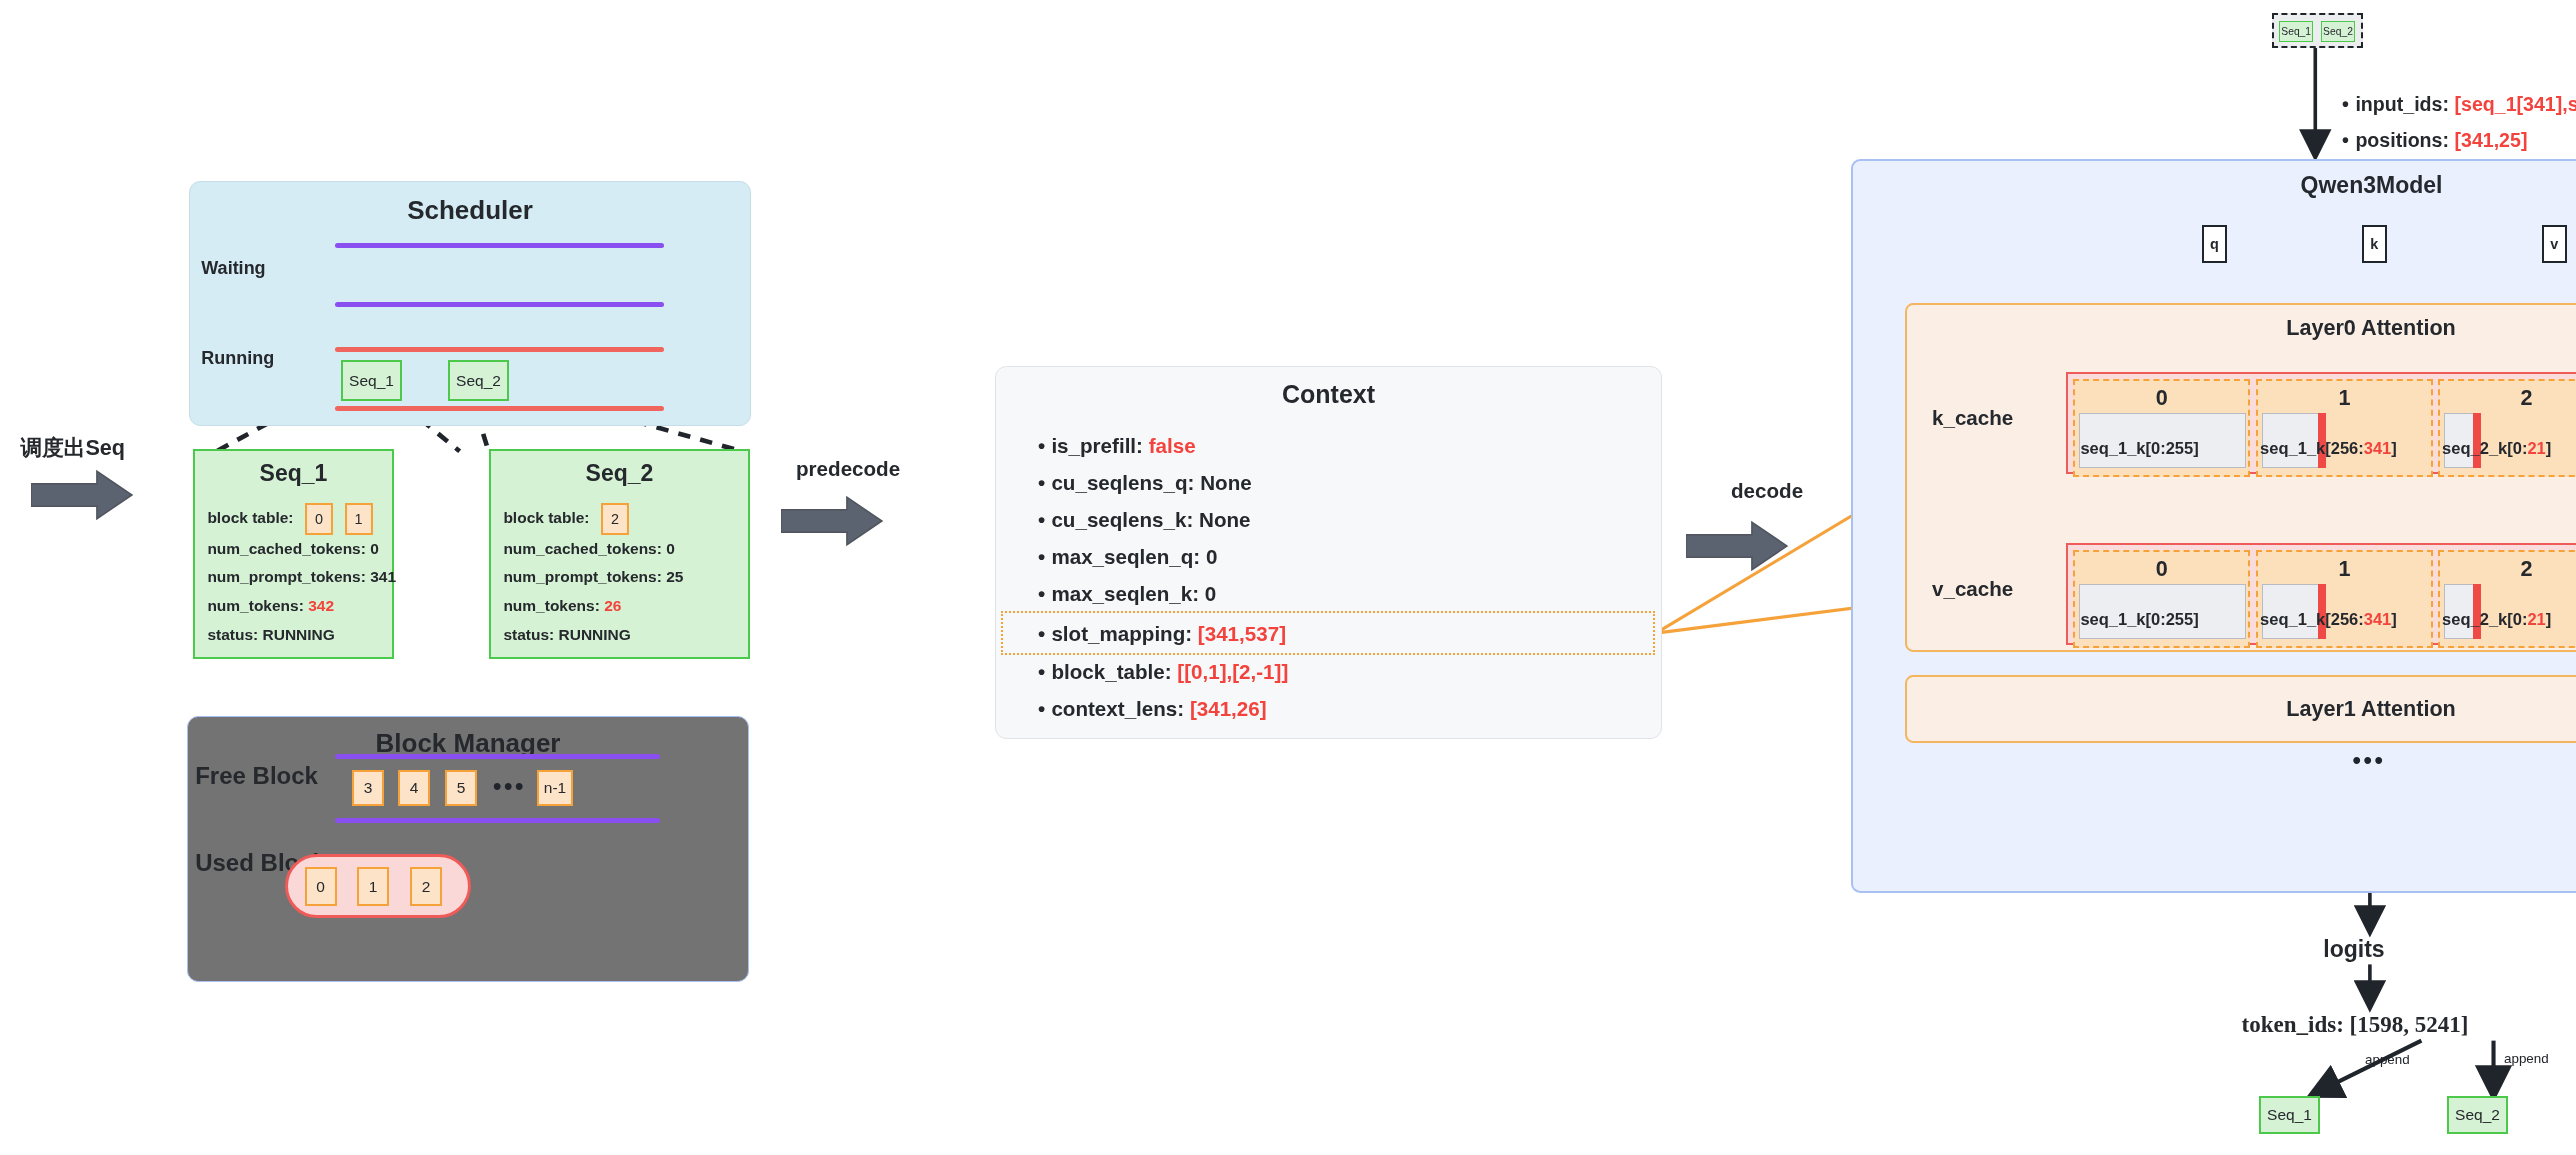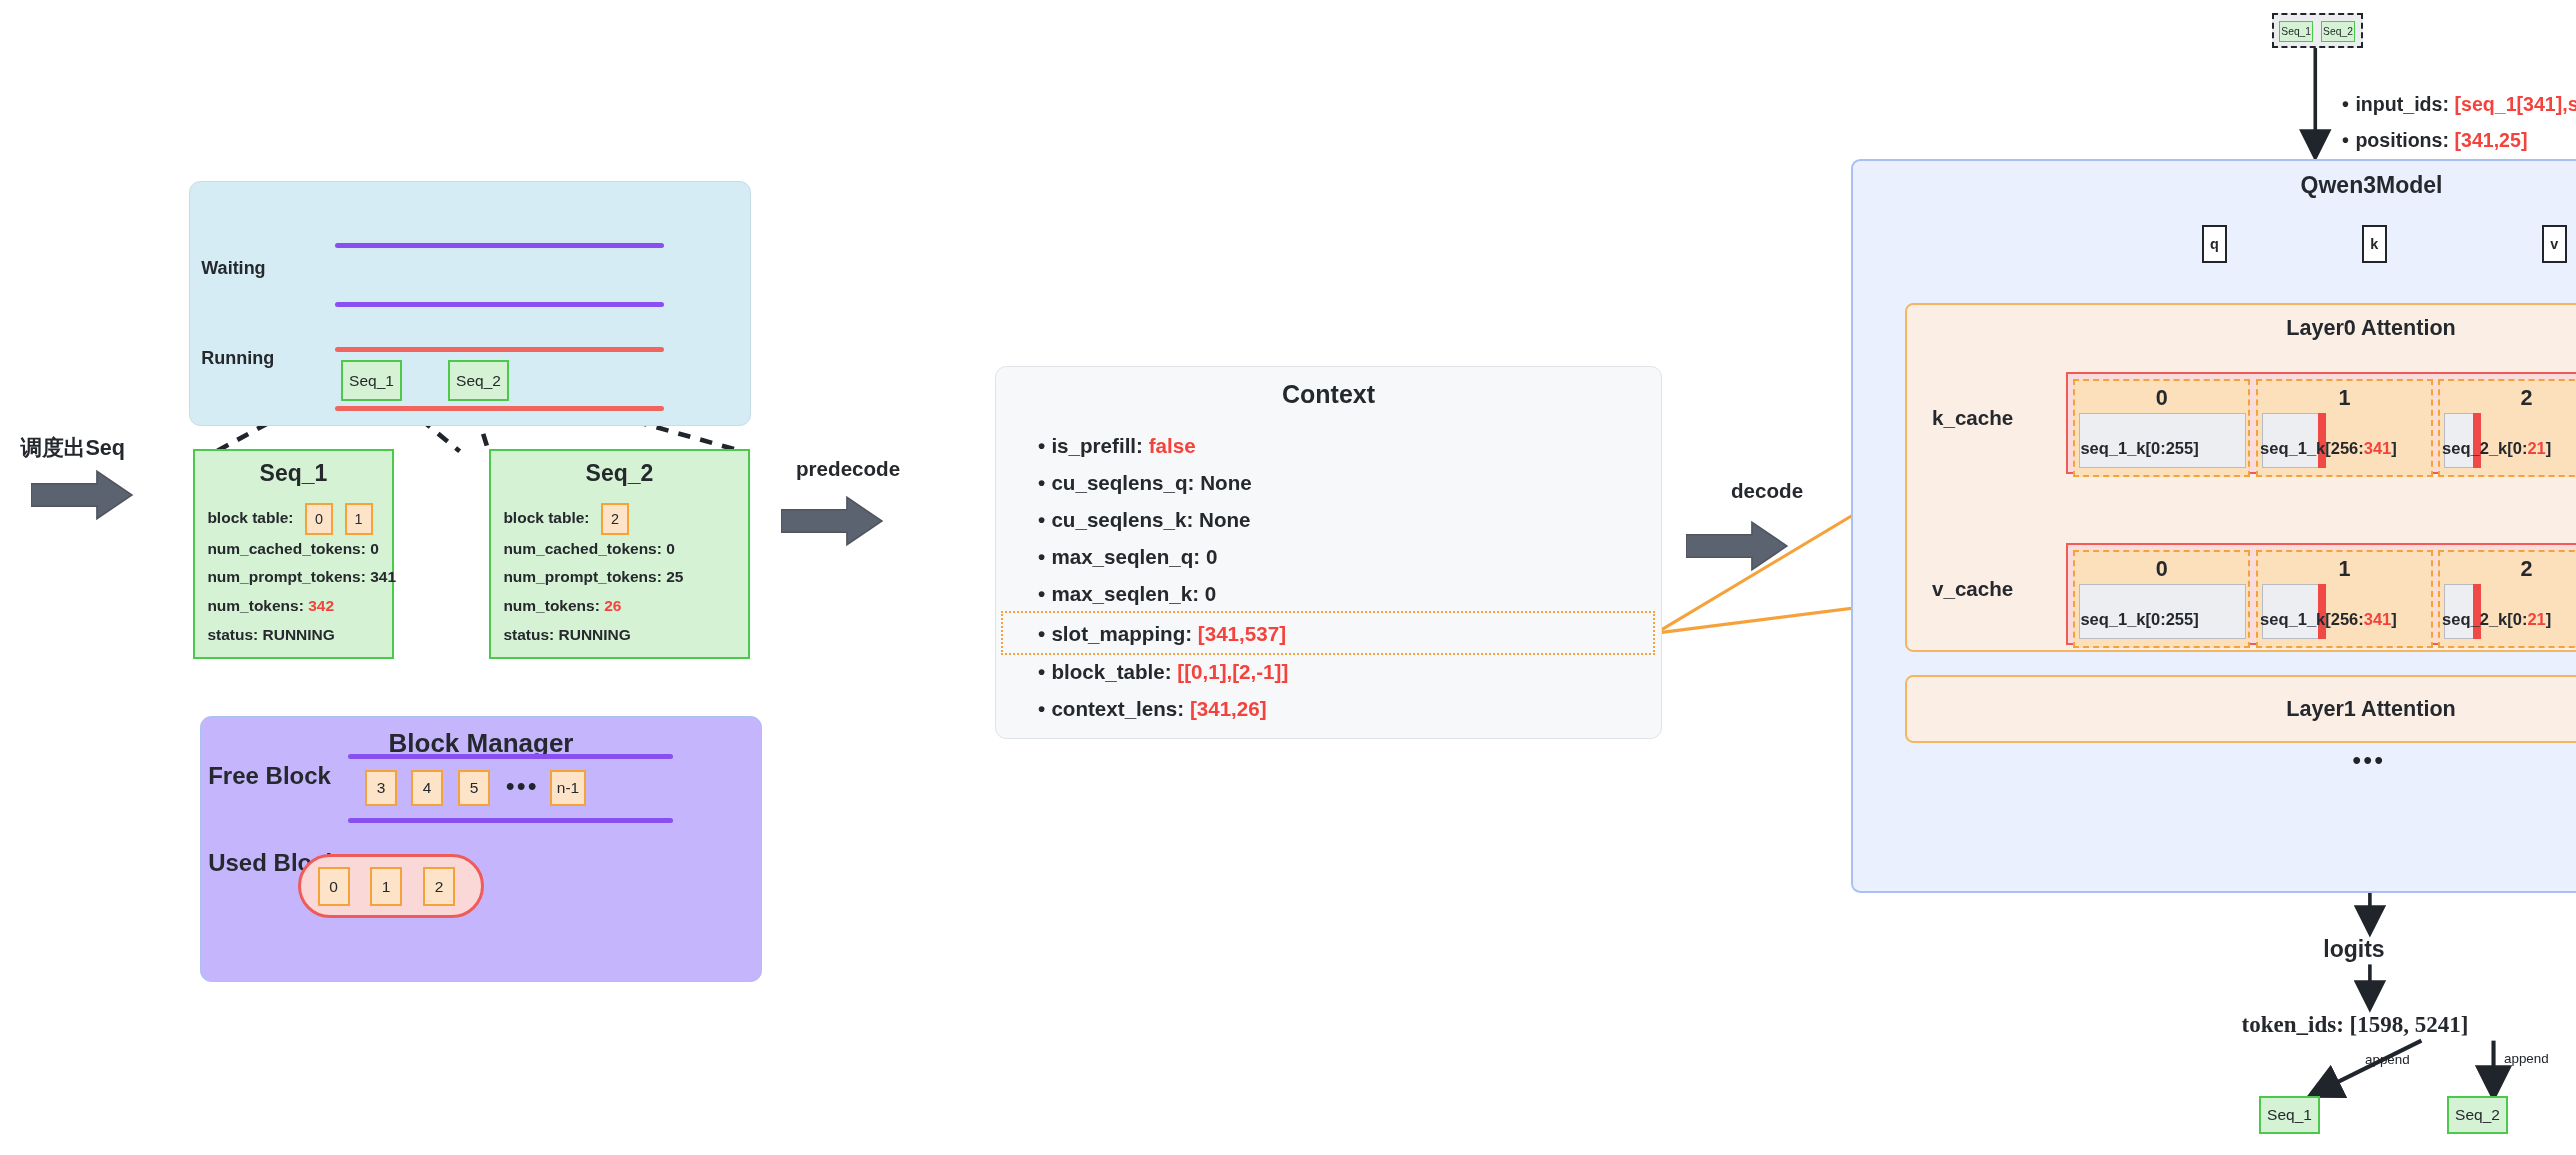--- a/index.html
+++ b/index.html
@@ -23,21 +23,21 @@
     font-size:15.5px;color:#25282d;}
 
   
   .seqcard{background:#d6f2d4;border:2.1px solid #4ac94a;}
   .seqcard-title{width:100%;text-align:center;font-size:23px;font-weight:bold;margin-top:9.3px;}
   .seqline{font-size:15.5px;font-weight:bold;white-space:nowrap;}
   .blkbox{width:24px;height:28px;background:#fde3c7;border:2.1px solid #f5a23a;
     font-size:14.4px;font-weight:normal;color:#25282d;display:inline-flex;align-items:center;justify-content:center;vertical-align:middle;}
 
   
-  #blockmgr{left:200px;top:716px;width:560px;height:264px;background:#c4b5fd;
+  #blockmgr{left:187px;top:716px;width:560px;height:264px;background:#737373;
     border:1.5px solid #a8c0f2;border-radius:11.3px;}
   #blockmgr-title{left:0;top:11.3px;width:560px;text-align:center;font-size:26px;font-weight:bold;}
   .bm-label{font-size:24px;font-weight:bold;}
   .freeblk{width:28px;height:32px;background:#fde3c7;border:2.6px solid #f5a23a;
     font-size:15.5px;color:#25282d;}
   .usedpill{background:#fbd8d8;border:3.1px solid #ef5b58;border-radius:36px;}
   .usedblk{width:28px;height:35px;background:#fde3c7;border:2.6px solid #f5a23a;font-size:15.5px;}
   .dots{font-size:24px;font-weight:bold;letter-spacing:2.6px;color:#20242b;}
 
   #blockdetail{left:295px;top:978px;width:228px;height:111px;background:#fde3c7;
@@ -146,20 +146,21 @@
       <path d="M4840,2020 L4840,2124" marker-end="url(#ah-black)"></path>
     </g>
   </svg>
 
   <div class="abs cnlabel" style="left:20.6px;top:433px;">调度出Seq</div>
   <svg class="abs" style="left:31px;top:469px;width:103px;height:52px;" viewBox="0 0 200 100">
     <path d="M0,28 L128,28 L128,4 L196,50 L128,96 L128,72 L0,72 z" fill="#5c6370" stroke="#50555e" stroke-width="3"></path>
   </svg>
 
   <div class="abs" id="scheduler">
+    <div class="abs" id="scheduler-title">Scheduler</div>
 
     <div class="abs sched-label" style="left:11.3px;top:76px;">Waiting</div>
     <div class="abs sched-label" style="left:11.3px;top:166px;">Running</div>
 
     <div class="sched-rule rule-purple" style="left:145px;top:61px;width:329px;"></div>
     <div class="sched-rule rule-purple" style="left:145px;top:120px;width:329px;"></div>
     <div class="sched-rule rule-red" style="left:145px;top:165px;width:329px;"></div>
     <div class="sched-rule rule-red" style="left:145px;top:224px;width:329px;"></div>
 
     <div class="abs ctr seqchip" style="left:151px;top:178px;">

